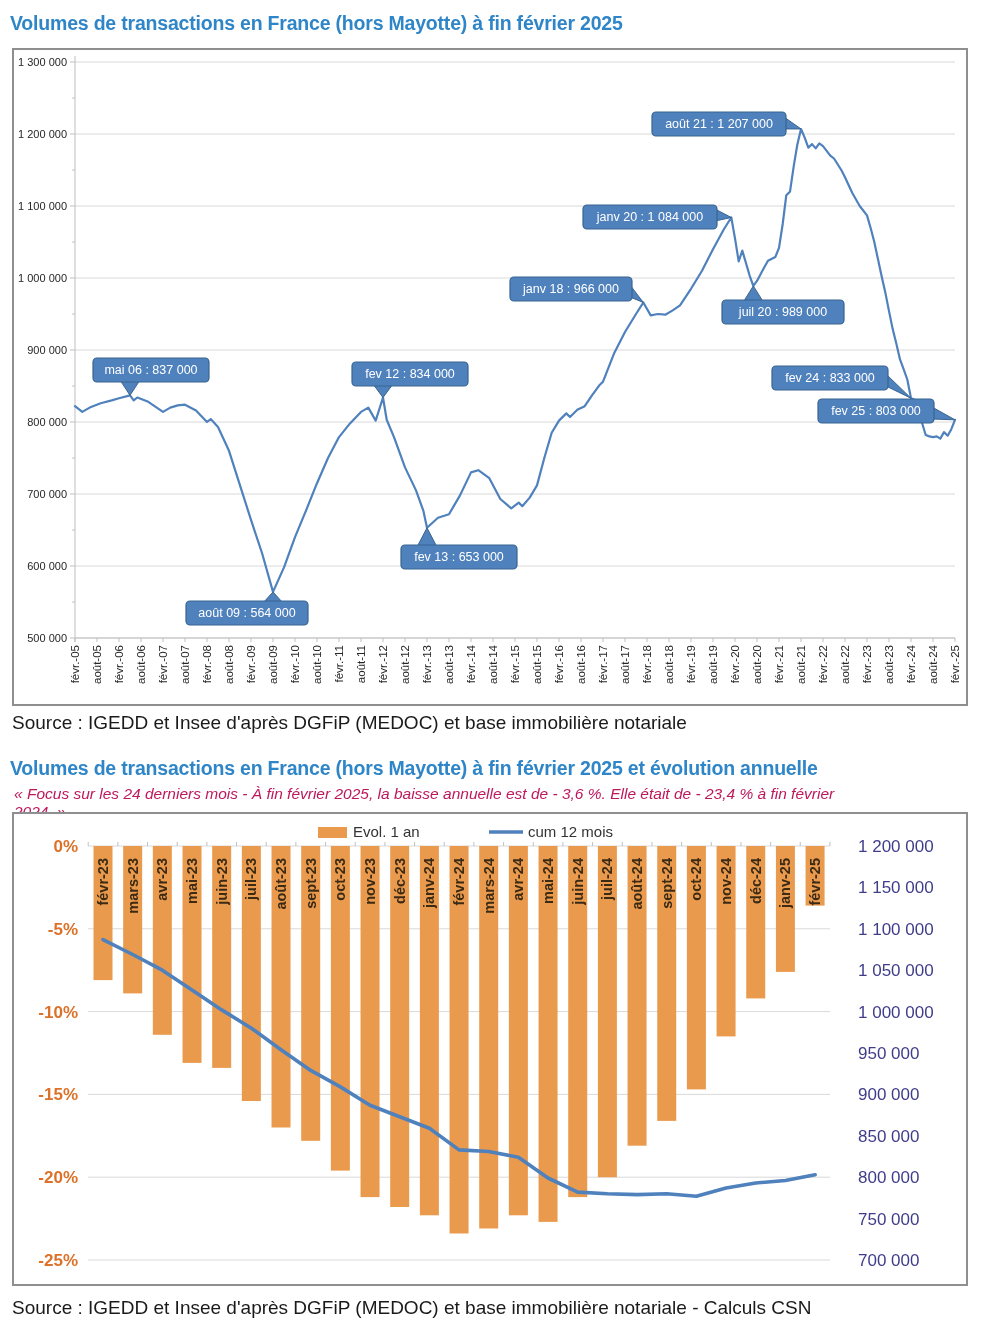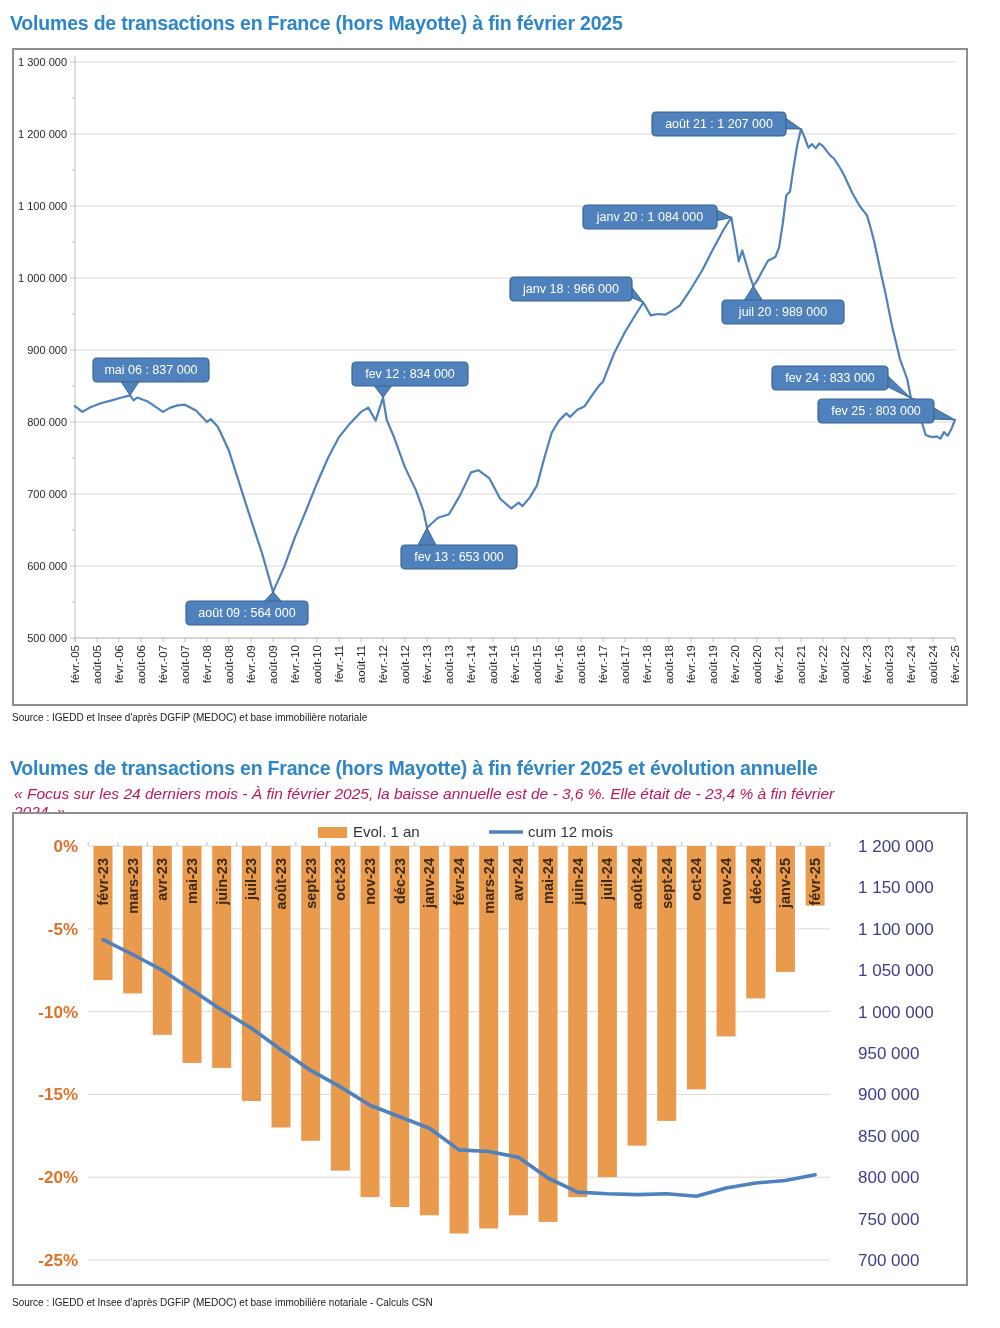--- a/index.html
+++ b/index.html
@@ -1,20 +1,20 @@
 <!DOCTYPE html>
 <html><head>
 <meta charset="utf-8">
 <style>
   html,body{margin:0;padding:0;background:#fff;}
   body{width:1000px;height:1328px;font-family:"Liberation Sans",sans-serif;position:relative;}
   .page{position:absolute;left:0;top:0;width:860px;height:1328px;background:#fff;}
   .blue-title{position:absolute;left:10px;font-size:19.5px;font-weight:bold;letter-spacing:-0.2px;}
   .subtitle{position:absolute;left:14px;font-size:15.5px;font-style:italic;color:#be185d;}
-  .source{position:absolute;left:12px;font-size:10px;color:#1a1a1a;}
+  .source{position:absolute;left:12px;font-size:19px;color:#1a1a1a;}
   .chart-frame{position:absolute;border:2px solid #8f8f8f;background:#fff;box-sizing:border-box;}
   .chart-svg{position:absolute;}
   svg{font-family:"Liberation Sans",sans-serif;}
 </style>
 </head>
 <body>
 
 <div class="page">
   <div class="blue-title" style="top: 12px; color: rgb(46, 134, 200);">Volumes de transactions en France (hors Mayotte) à fin février 2025</div>
 

